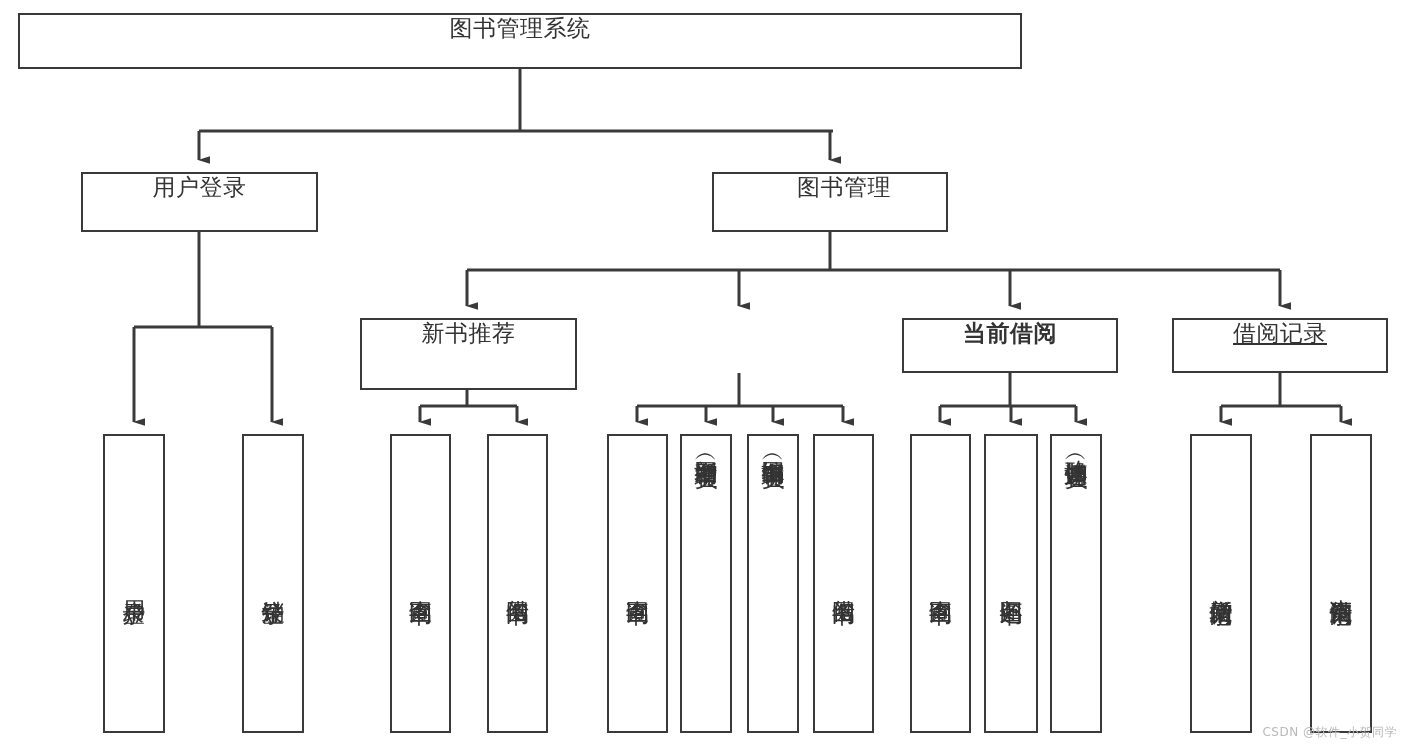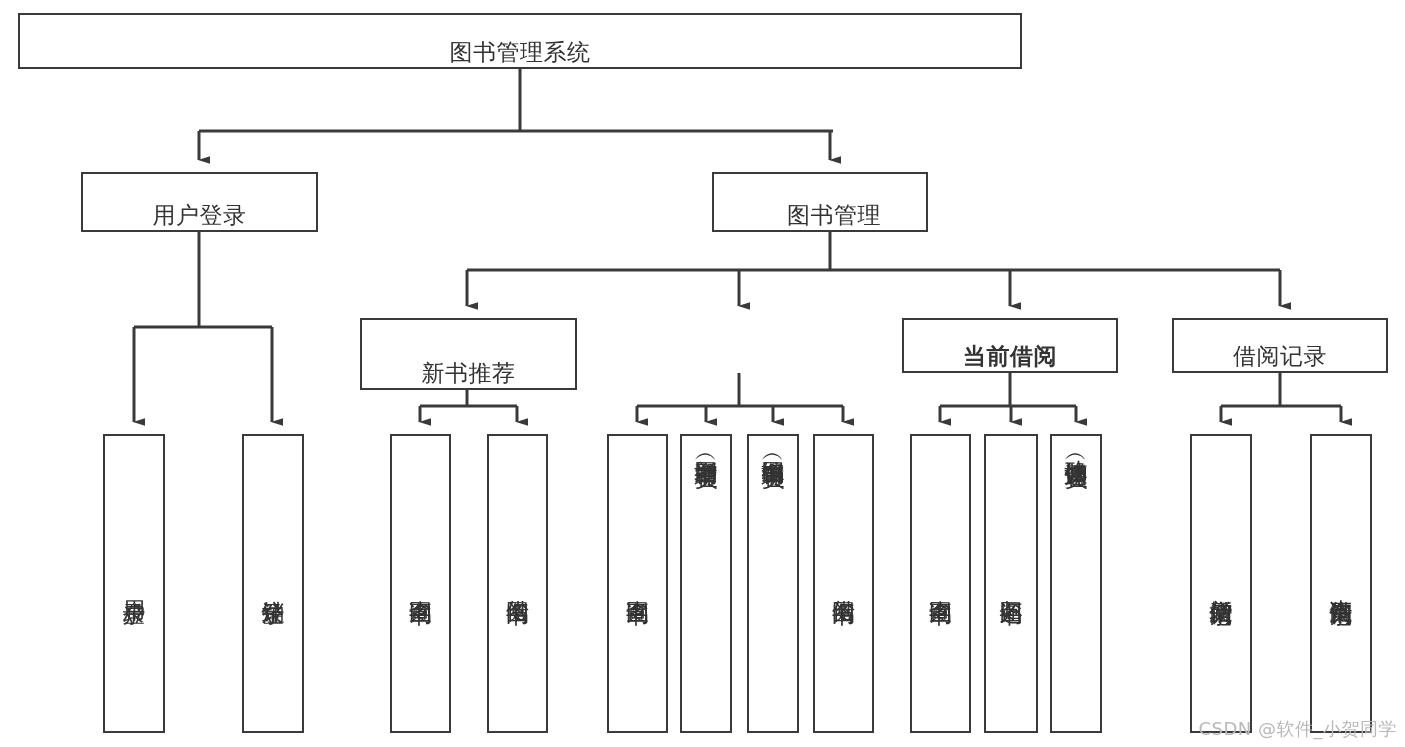--- a/index.html
+++ b/index.html
@@ -24,21 +24,21 @@
     width: 1405px;
     height: 747px;
     pointer-events: none;
   }
   .node {
     position: absolute;
     box-sizing: border-box;
     border: 2px solid #3a3a3a;
     background: #ffffff;
     display: flex;
-    align-items: flex-end;
+    align-items: flex-start;
     justify-content: center;
     color: #333333;
   }
   .node.h {
     font-size: 23px;
     line-height: 1.2;
     letter-spacing: 0.5px;
     white-space: nowrap;
   }
   .node.v {
@@ -56,21 +56,21 @@
     color: #333333;
   }
   .node.v.centered {
     align-items: center;
     padding-top: 0;
   }
   #watermark {
     position: absolute;
     right: 8px;
     bottom: 6px;
-    font-size: 18px;
+    font-size: 12px;
     color: #b9b9b9;
     letter-spacing: 0.5px;
     white-space: nowrap;
     user-select: none;
   }
 </style>
 </head>
 <body>
 
 <div id="canvas">
@@ -125,31 +125,31 @@
     </g>
   </svg>
 
   <div class="node h" style="left:18px;top:13px;width:1004px;height:56px;">
     <span>图书管理系统</span>
   </div>
 
   <div class="node h" style="left:81px;top:172px;width:237px;height:60px;">
     <span>用户登录</span>
   </div>
-  <div class="node h" style="left:712px;top:172px;width:216px;height:60px;padding-left:28px;">
+  <div class="node h" style="left:712px;top:172px;width:236px;height:60px;padding-left:28px;">
     <span>图书管理</span>
   </div>
 
   <div class="node h" style="left:360px;top:318px;width:217px;height:72px;">
     <span>新书推荐</span>
   </div>
   <div class="node h" style="left:902px;top:318px;width:216px;height:55px;font-weight:bold;">
     <span>当前借阅</span>
   </div>
-  <div class="node h" style="left:1172px;top:318px;width:216px;height:55px;">
+  <div class="node h" style="left:1172px;top:318px;width:216px;height:55px;text-decoration:underline;">
     <span>借阅记录</span>
   </div>
 
   <div class="node v centered" style="left:103px;top:434px;width:62px;height:299px;">
     <span class="vtext">用户登录</span>
   </div>
   <div class="node v centered" style="left:242px;top:434px;width:62px;height:299px;">
     <span class="vtext">注销登录</span>
   </div>
 

